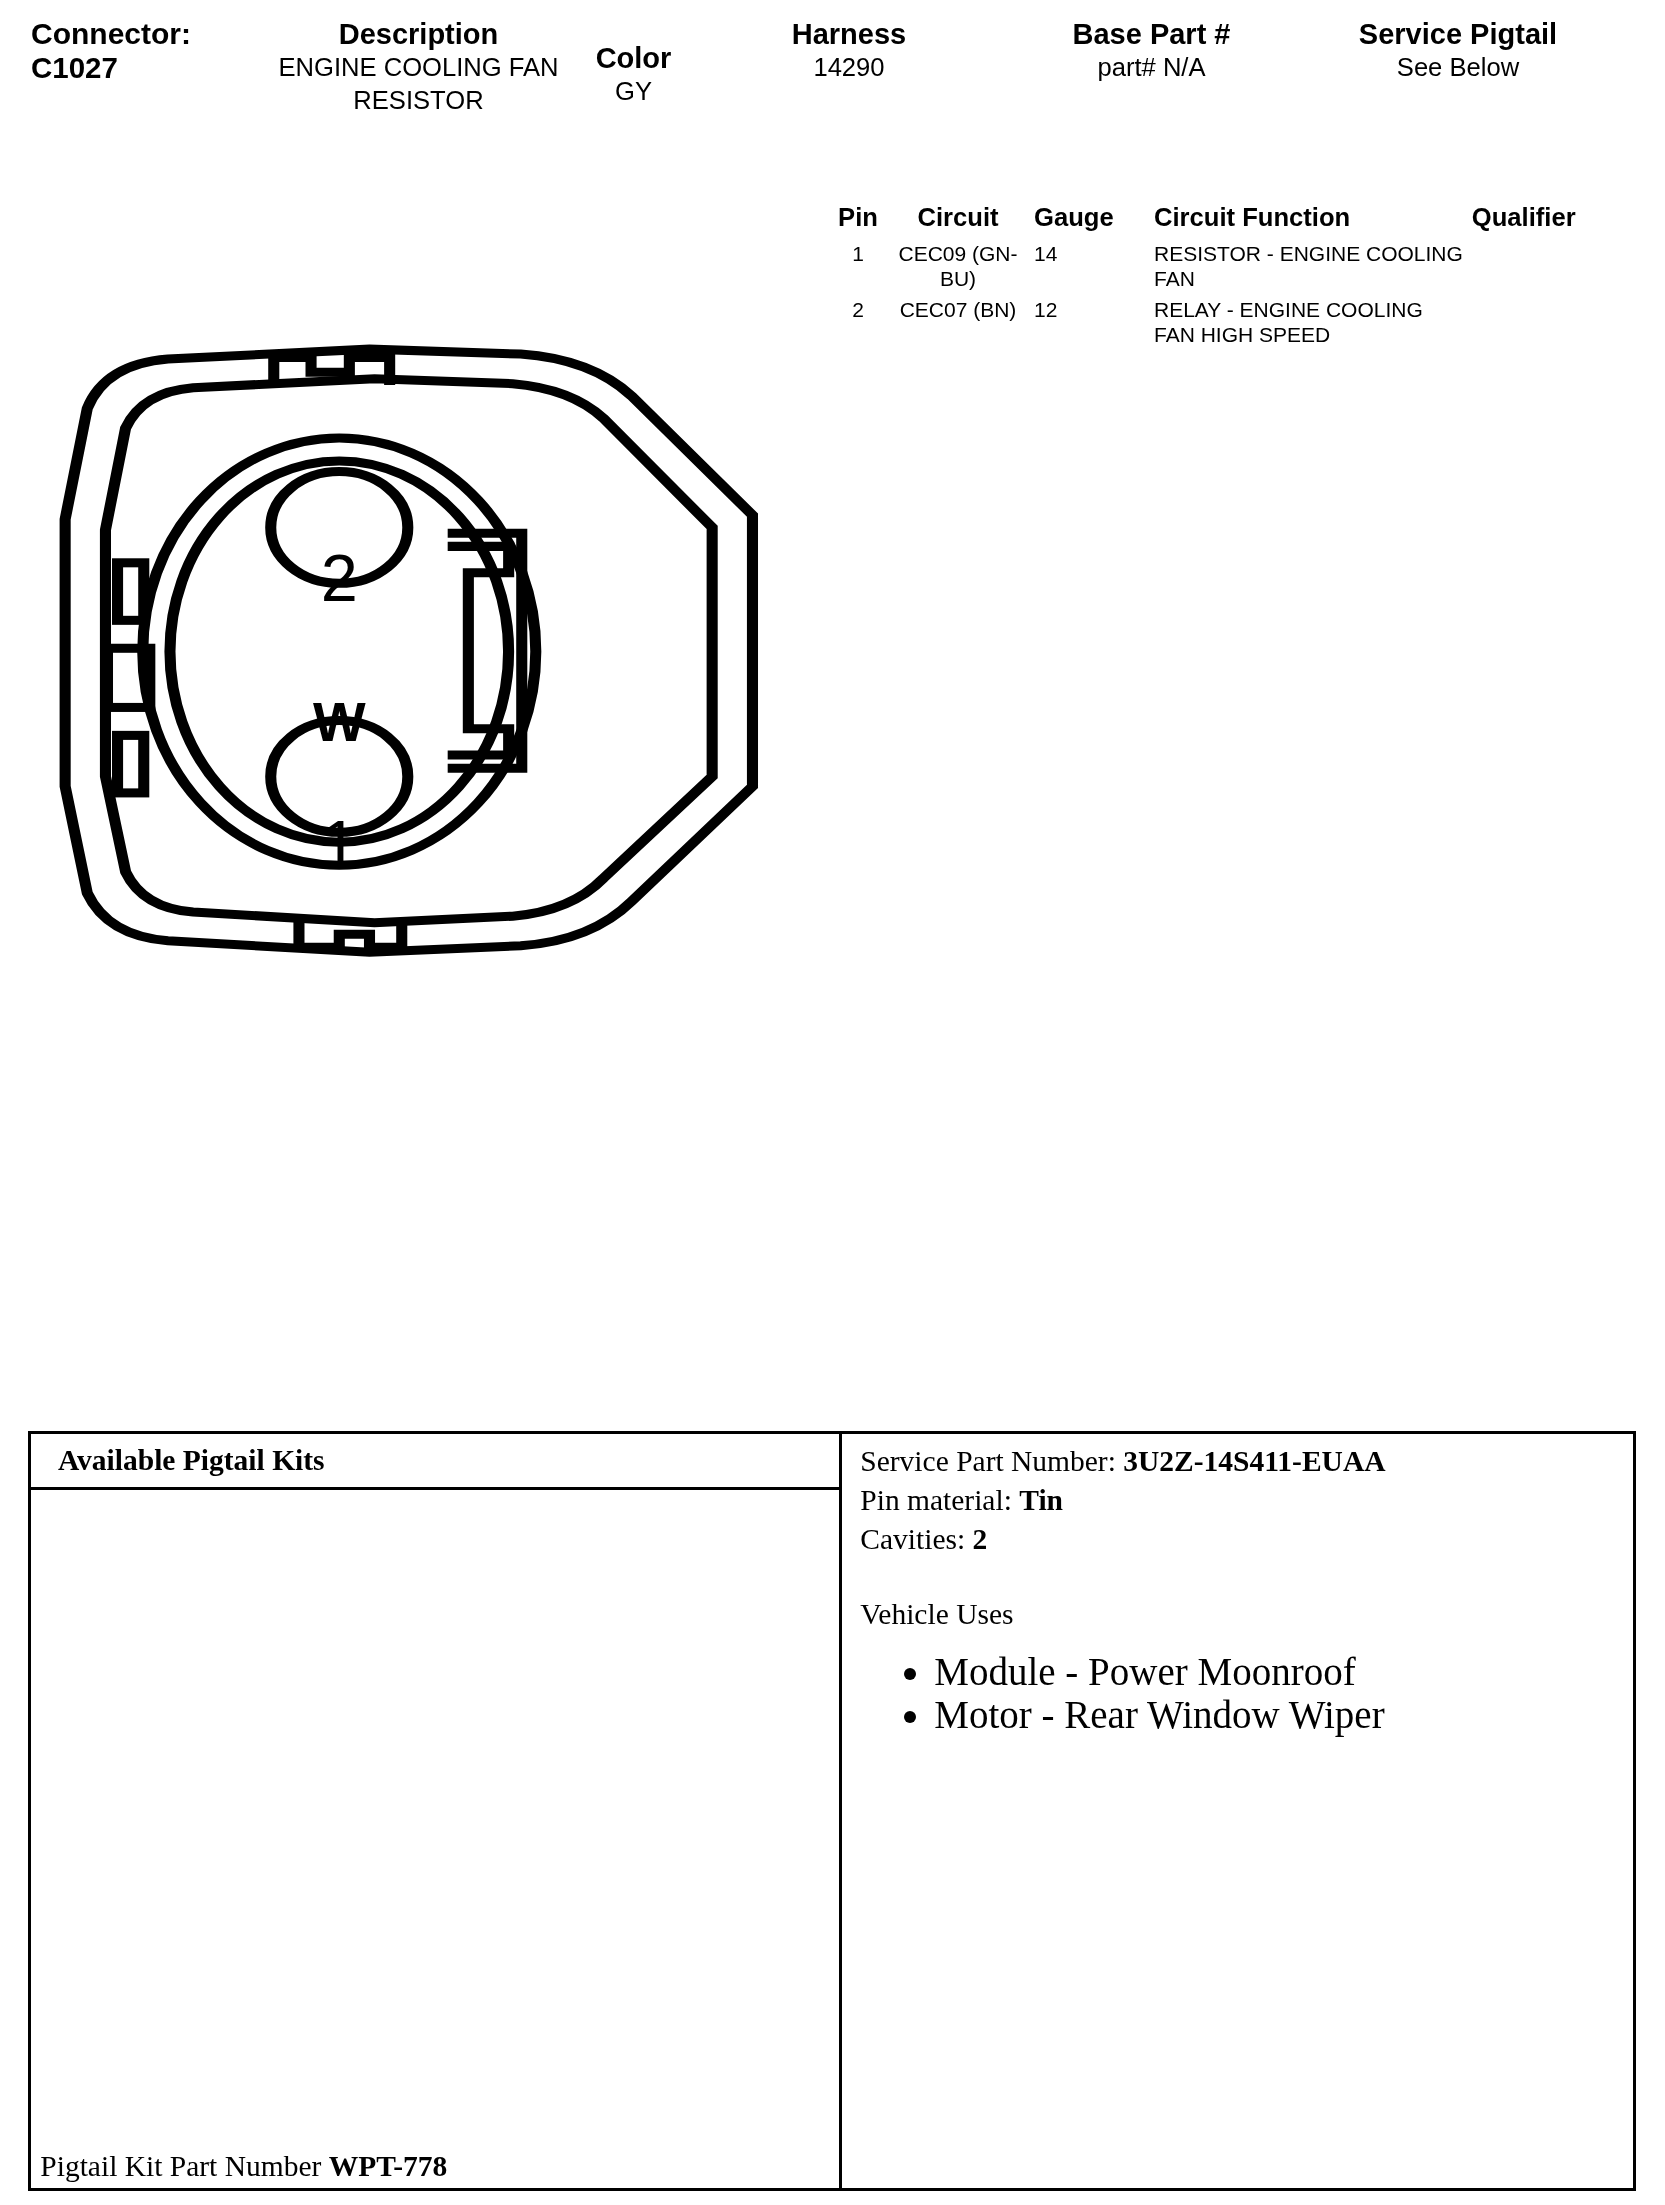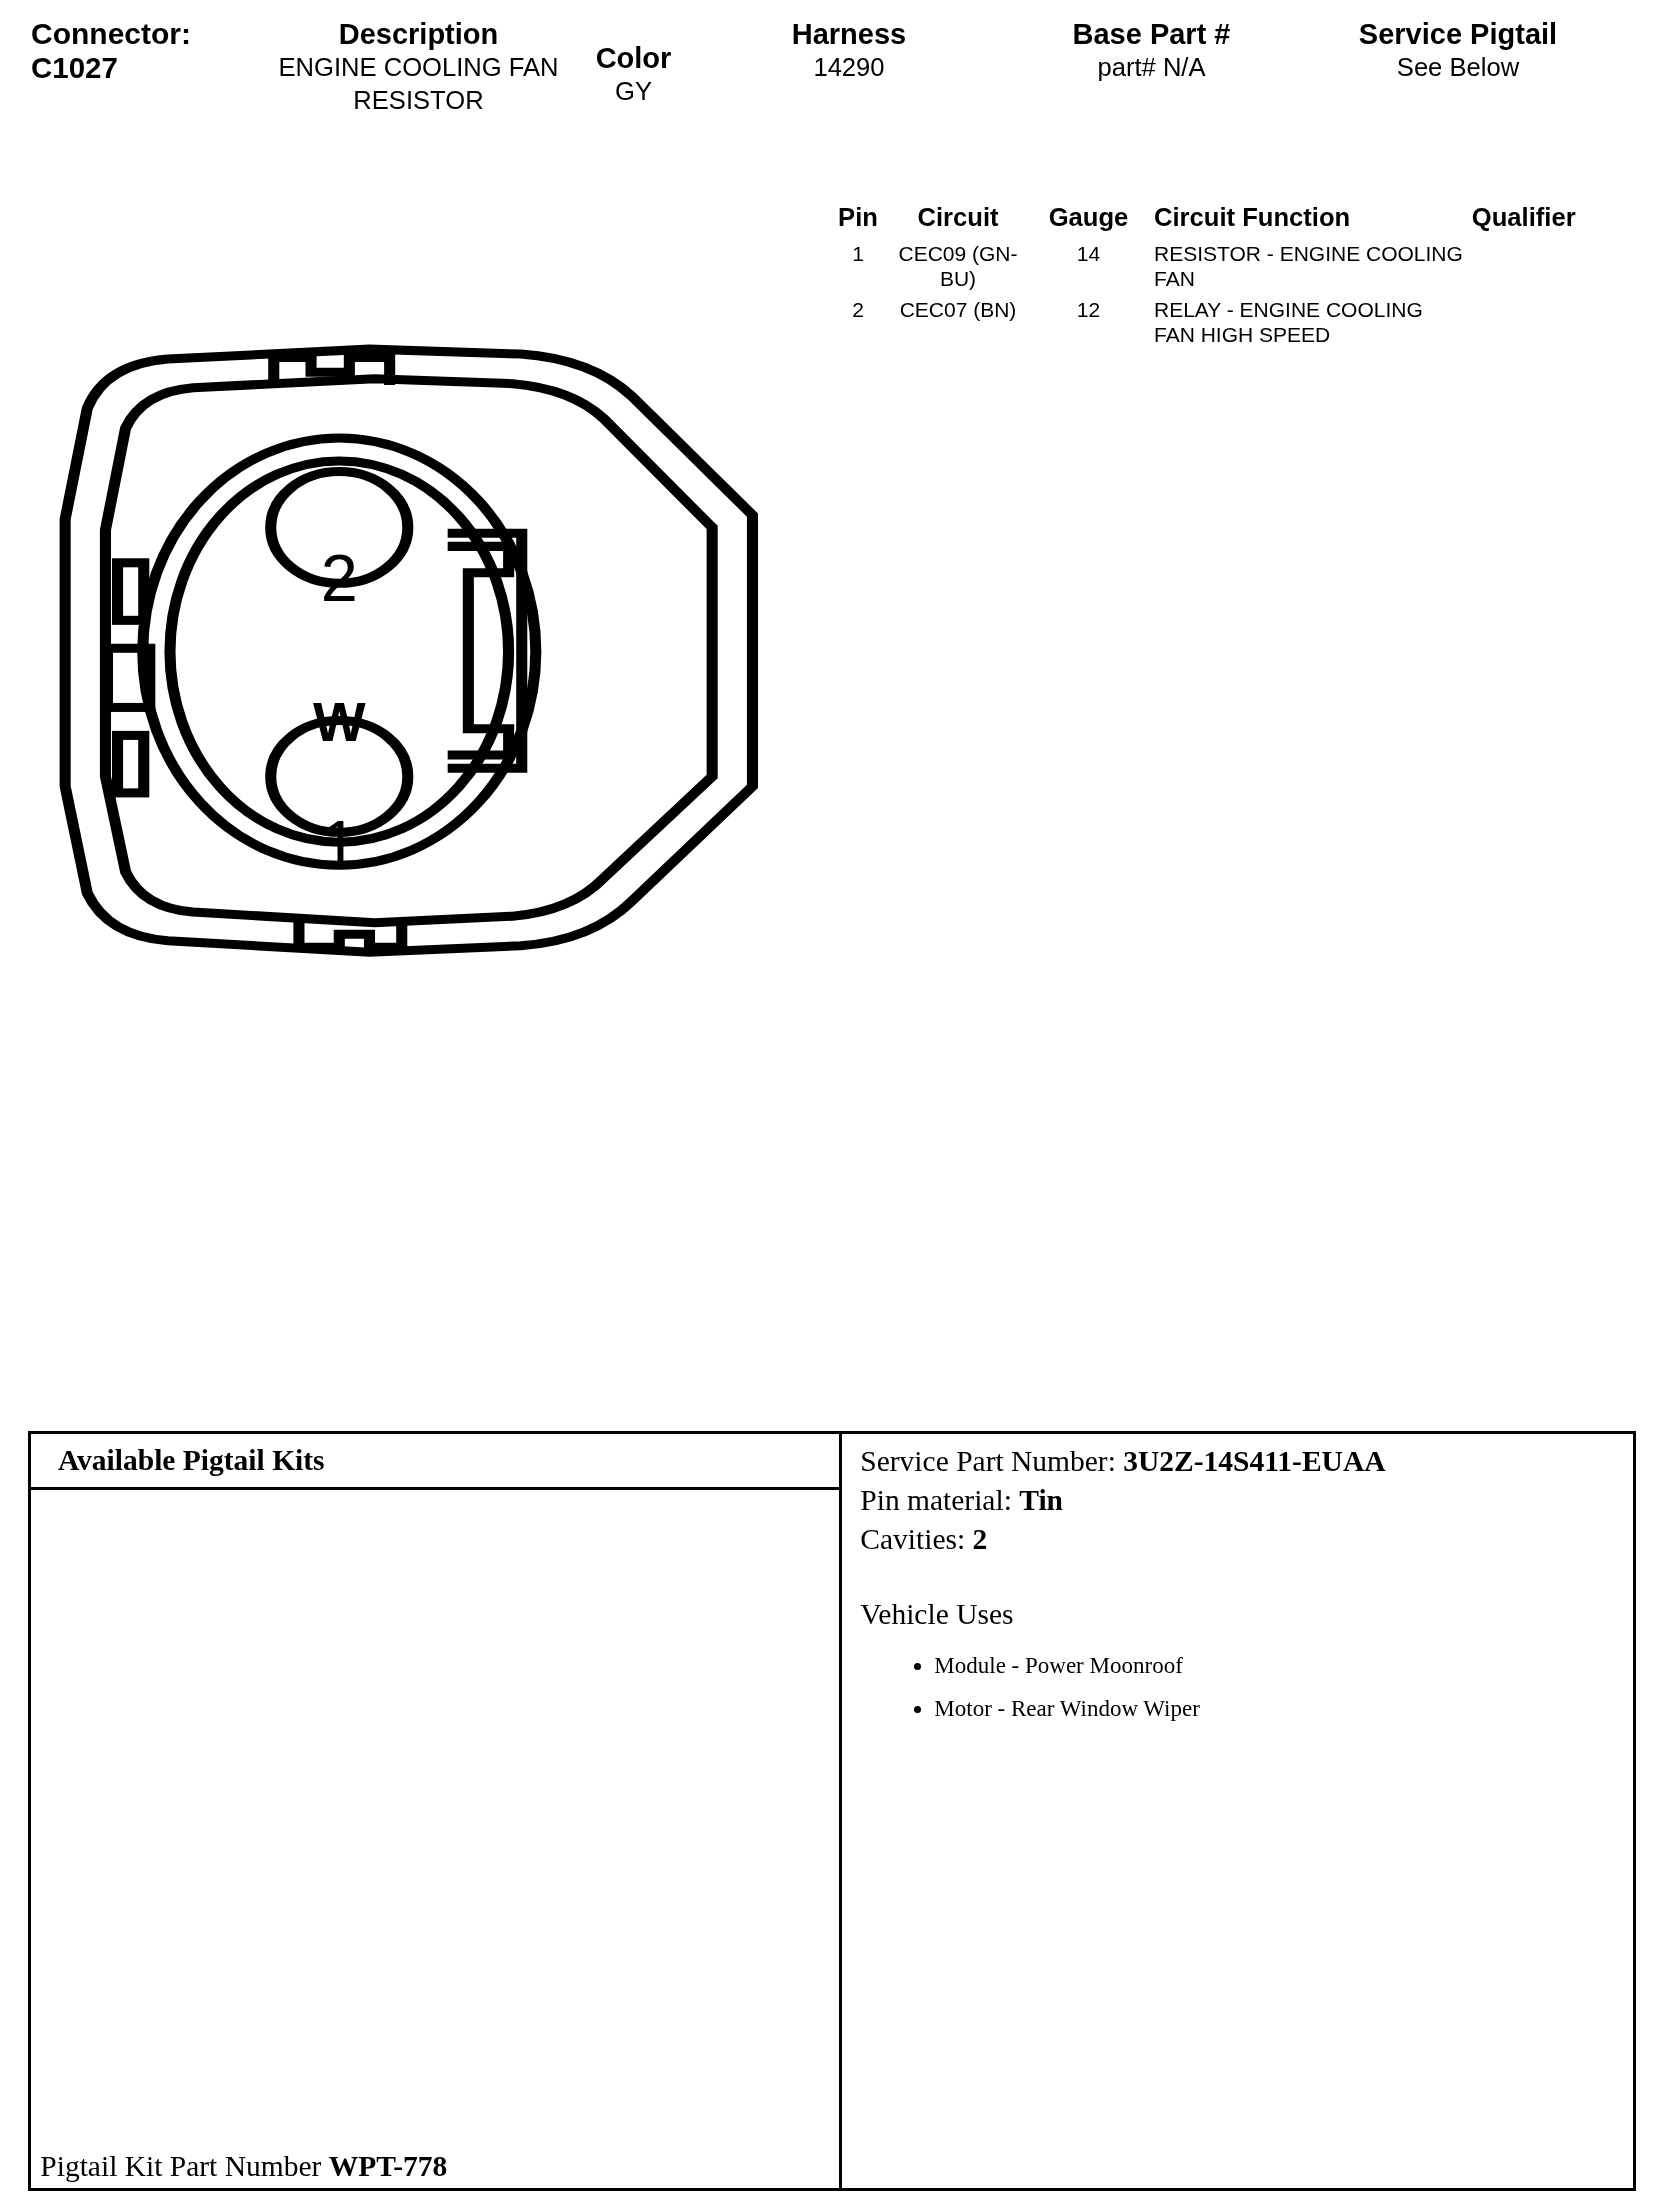--- a/index.html
+++ b/index.html
@@ -64,21 +64,21 @@
     margin-bottom: 7.8px;
   }
   .pin-row {
     display: flex;
     font-size: 21px;
     line-height: 25.6px;
     margin-bottom: 4.7px;
   }
   .c-pin      { width: 48px;  text-align: center; }
   .c-circuit  { width: 152px; text-align: center; }
-  .c-gauge    { width: 109px; text-align: center; }
+  .c-gauge    { width: 109px; }
   .c-func     { width: 310px; text-align: left; padding-left: 11px; }
   .c-qual     { width: 155px; text-align: left; padding-left: 11px; }
   .pin-head .c-func { text-align: left; padding-left: 11px;}
   .pin-head .c-qual { text-align: left; padding-left: 7.8px;}
 
   
   .drawing {
     position: absolute;
     left: 47px;
     top: 233px;
@@ -138,23 +138,23 @@
     box-sizing: border-box;
     font-size: 29.5px;
     line-height: 39px;
   }
   .pk-right .line b { font-weight: bold; }
   .pk-vehicle-uses {
     margin-top: 36px;
     font-size: 29.5px;
   }
   .pk-list {
-    margin: 11px 0 0 0;
+    margin: 17px 0 0 0;
     padding-left: 74px;
-    font-size: 23px;
+    font-size: 39px;
     line-height: 42px;
   }
   .pk-list li { margin-bottom: 1.6px; }
 </style>
 </head>
 <body>
 
 <div class="header">
 
   <div class="hdr-col col-connector">

